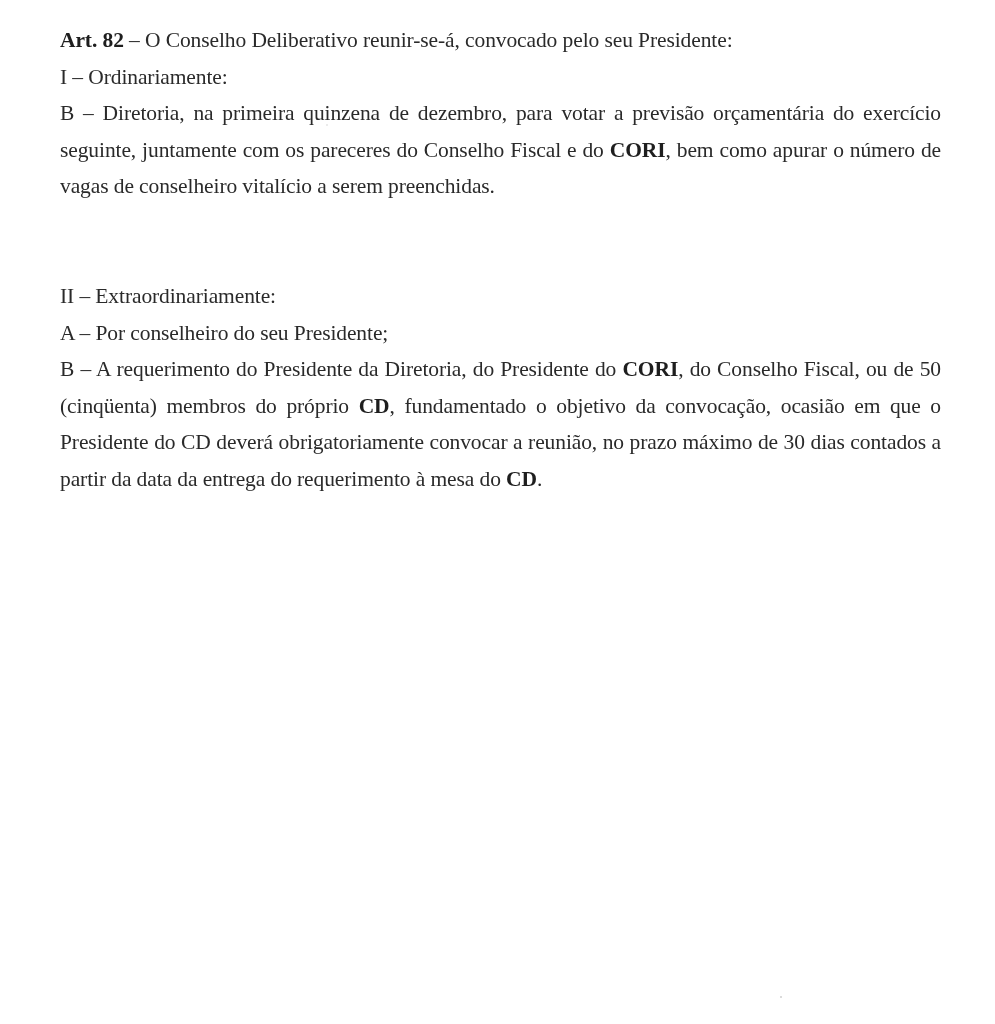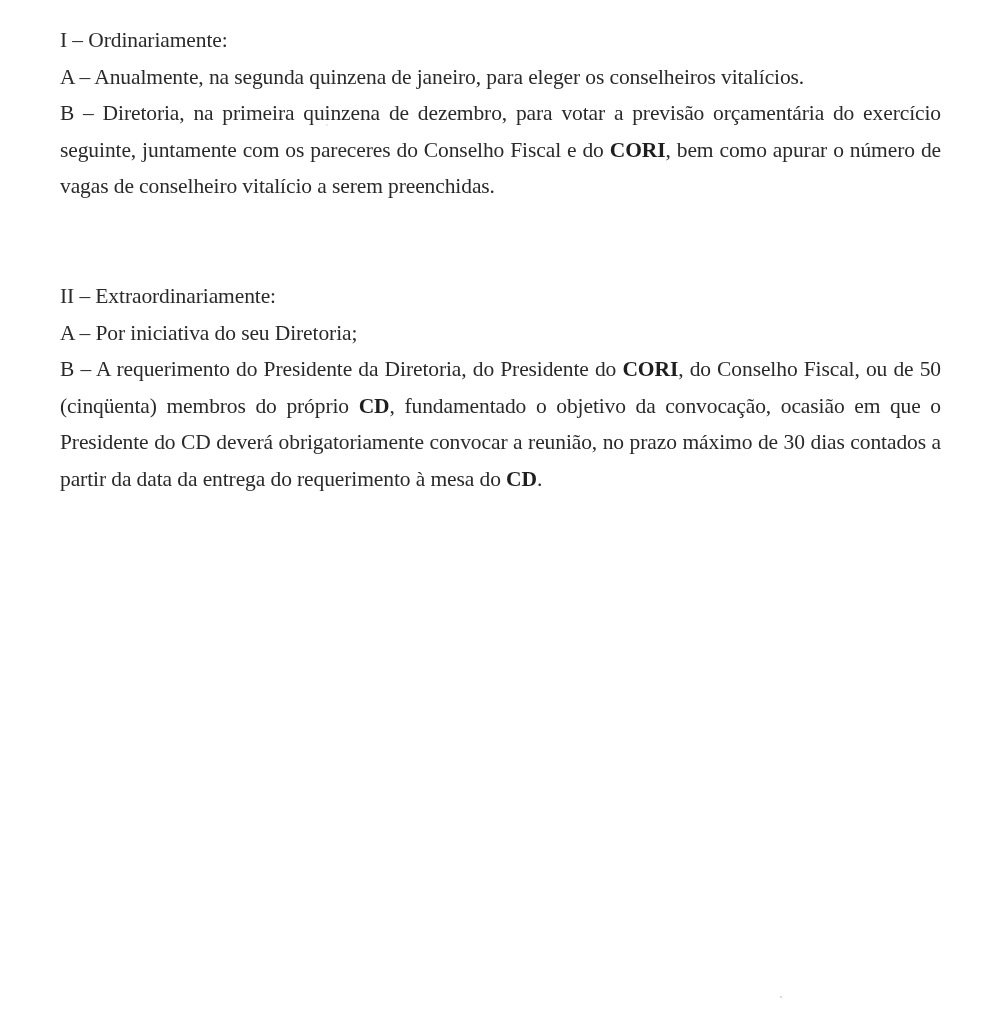--- a/index.html
+++ b/index.html
@@ -42,33 +42,33 @@
       height: 2px;
       background: #cfcfcf;
       border-radius: 1px;
     }
   </style>
 </head>
 <body>
 
 <div class="page">
 
+  <p class="para"><b>Art. 82</b><span> – O Conselho Deliberativo reunir-se-á, convocado pelo seu Presidente:</span></p>
 
   <p class="para">I – Ordinariamente:</p>
 
-  <p class="para">A – Anualmente, na segunda quinzena de janeiro, para eleger os conselheiros vitalícios.</p>
 
   <p class="para"><span>B – Diretoria, na primeira quinzena de dezembro, para votar a previsão orçamentária do exercício seguinte, juntamente com os pareceres do Conselho Fiscal e do </span><b>CORI</b><span>, bem como apurar o número de vagas de conselheiro vitalício a serem preenchidas.</span></p>
 
 
 
   <div class="gap"></div>
 
   <p class="para">II – Extraordinariamente:</p>
 
-  <p class="para">A – Por iniciativa do seu Diretoria;</p>
+  <p class="para">A – Por conselheiro do seu Presidente;</p>
 
   <p class="para"><span>B – A requerimento do Presidente da Diretoria, do Presidente do </span><b>CORI</b><span>, do Conselho Fiscal, ou de 50 (cinqüenta) membros do próprio </span><b>CD</b><span>, fundamentado o objetivo da convocação, ocasião em que o Presidente do CD deverá obrigatoriamente convocar a reunião, no prazo máximo de 30 dias contados a partir da data da entrega do requerimento à mesa do </span><b>CD</b><span>.</span></p>
 
 </div>
 
 <div class="speck" style="left:780px; top:996px;"></div>
 <div class="speck" style="left:326px; top:124px; background:#e4e4e4;"></div>
 
 </body></html>

